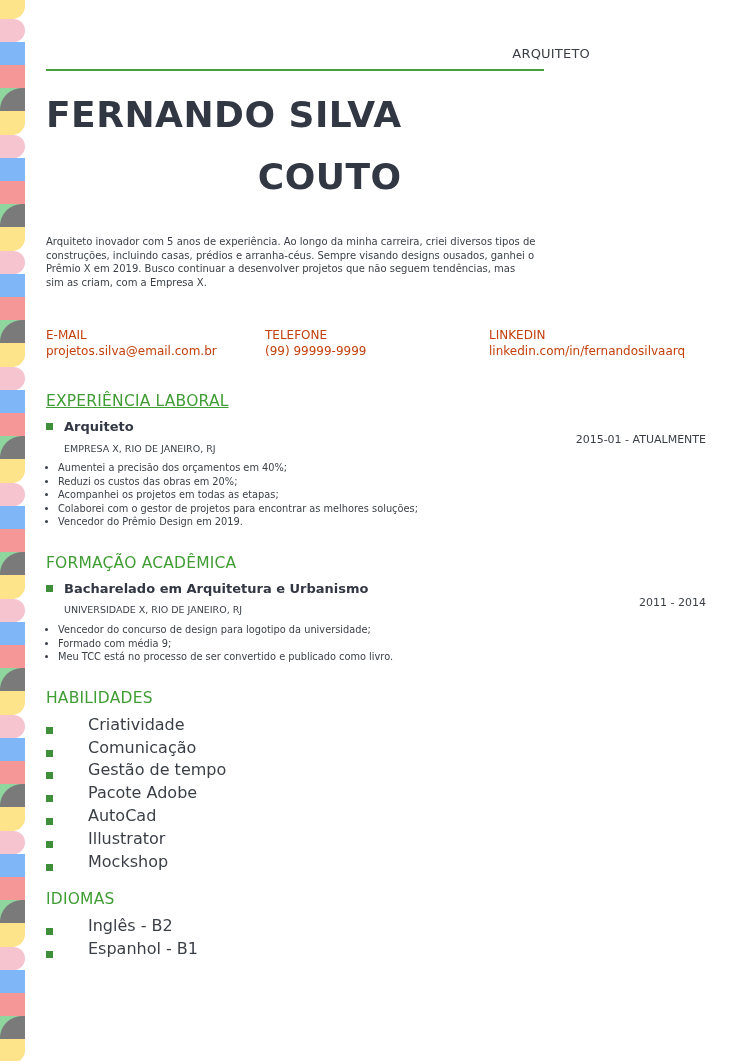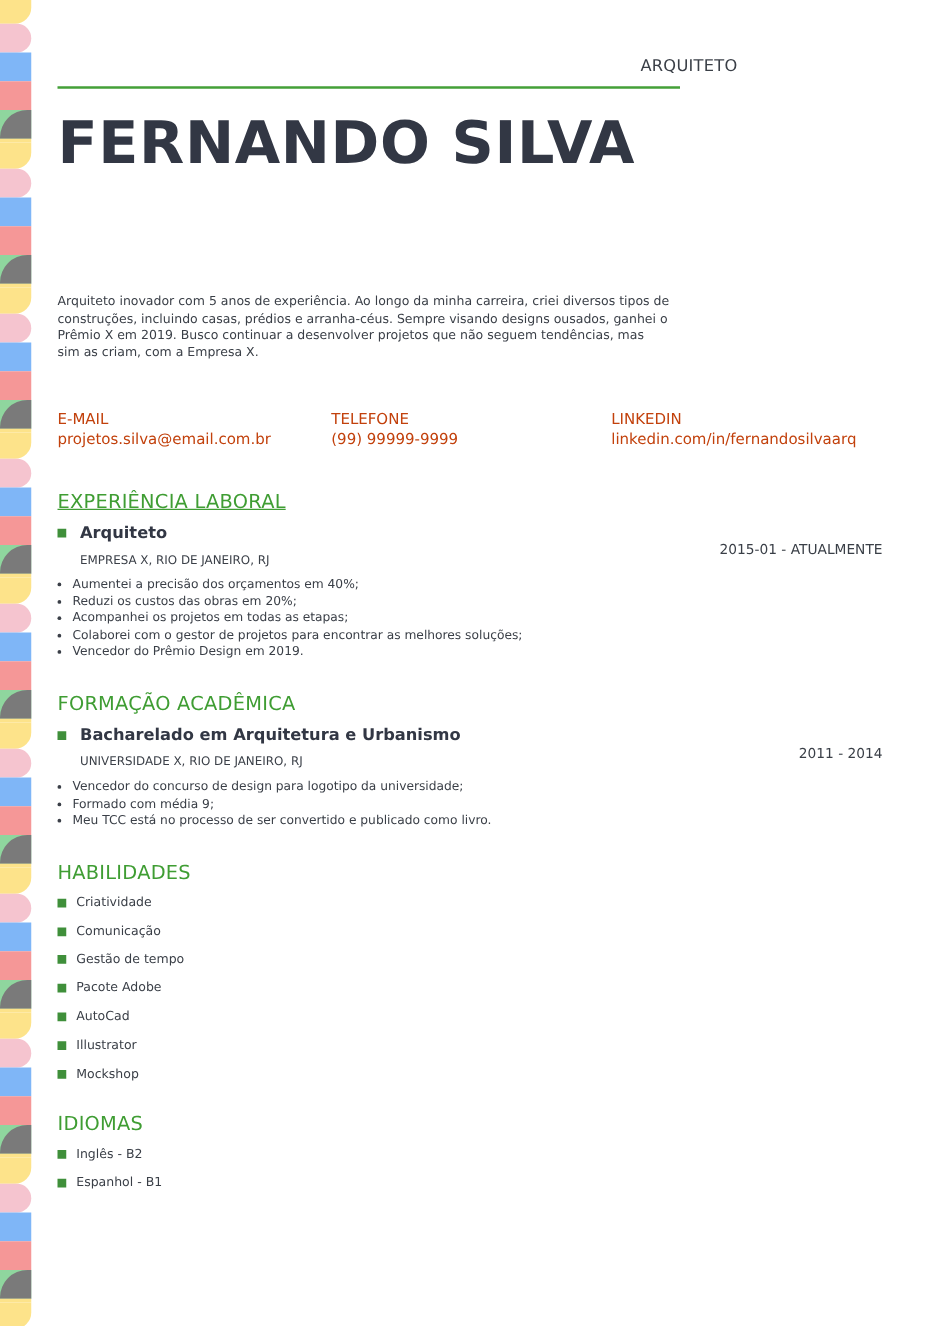--- a/index.html
+++ b/index.html
@@ -15,21 +15,21 @@
   .s-red { top: 67px; height: 23px; background: #f59797; }
   .s-green { top: 90px; height: 23px; background: #8fd69e; }
   .s-gray { top: 90px; height: 23px; background: #7a7a7a; border-radius: 22px 0 0 0; }
   .s-yellow2 { top: 113px; height: 3px; background: #fde38a; }
 
   .page { position: absolute; left: 46px; top: 0; width: 660px; }
 
   .role { position: absolute; left: 426px; top: 46px; width: 118px; text-align: right; font-size: 13px; color: #3a3f47; letter-spacing: 0.2px; }
   .role-rule { position: absolute; left: 0; top: 69px; width: 498px; height: 2px; background: #44a038; }
 
-  .name { position: absolute; left: 0; top: 84px; font-family: "DejaVu Sans", sans-serif; font-weight: bold; font-size: 47px; line-height: 62px; color: #323744; letter-spacing: 0.5px; margin: 0; text-align: right; }
+  .name { position: absolute; left: 0; top: 84px; font-family: "DejaVu Sans", sans-serif; font-weight: bold; font-size: 36px; line-height: 62px; color: #323744; letter-spacing: 0.5px; margin: 0; text-align: right; }
 
   .summary { position: absolute; left: 0; top: 235px; width: 490px; font-size: 10px; line-height: 13.6px; color: #3a3f47; margin: 0; }
 
   .contact { position: absolute; top: 327px; font-size: 12px; line-height: 16px; color: #c2410c; }
   .contact .lbl { display: block; }
   .contact .val { display: block; }
   .c-email { left: 0; }
   .c-phone { left: 219px; }
   .c-linkedin { left: 443px; }
 
@@ -38,21 +38,21 @@
   .sq { display: inline-block; width: 7px; height: 7px; background: #3f8f3a; }
 
   .entry-head { position: absolute; left: 0; display: flex; align-items: center; font-weight: bold; font-size: 13px; color: #323744; }
   .entry-head .sq { margin-right: 11px; }
   .entry-sub { position: absolute; left: 18px; font-size: 9.5px; color: #3a3f47; }
   .entry-date { position: absolute; right: 0; font-size: 11px; color: #3a3f47; text-align: right; }
   .entry-list { position: absolute; left: 0; margin: 0; padding: 0 0 0 12px; font-size: 9.8px; line-height: 13.6px; color: #3a3f47; }
   .entry-list li { margin: 0; }
 
   .simple-list { position: absolute; left: 0; margin: 0; padding: 0; list-style: none; }
-  .simple-list li { display: flex; align-items: center; height: 22.8px; font-size: 10px; color: #3a3f47; }
+  .simple-list li { display: flex; align-items: flex-end; height: 22.8px; font-size: 16px; color: #3a3f47; gap: 27px; }
   .simple-list li .sq { margin-right: 8px; }
 </style>
 </head>
 <body>
 
 <div class="strip">
   <div class="cycle">
       <div class="s s-yellow"></div>
       <div class="s s-pink"></div>
       <div class="s s-blue"></div>
@@ -138,20 +138,21 @@
     </div>
 </div>
 
 <div class="page">
 
   <div class="role">ARQUITETO</div>
   <div class="role-rule"></div>
 
   <h1 class="name">
     <span>FERNANDO SILVA</span><br>
+    <span>COUTO</span>
   </h1>
 
   <p class="summary">Arquiteto inovador com 5 anos de experiência. Ao longo da minha carreira, criei diversos tipos de construções, incluindo casas, prédios e arranha-céus. Sempre visando designs ousados, ganhei o Prêmio X em 2019. Busco continuar a desenvolver projetos que não seguem tendências, mas sim as criam, com a Empresa X.</p>
 
   <div class="contact c-email">
     <span class="lbl">E-MAIL</span>
     <span class="val">projetos.silva@email.com.br</span>
   </div>
   <div class="contact c-phone">
     <span class="lbl">TELEFONE</span>

